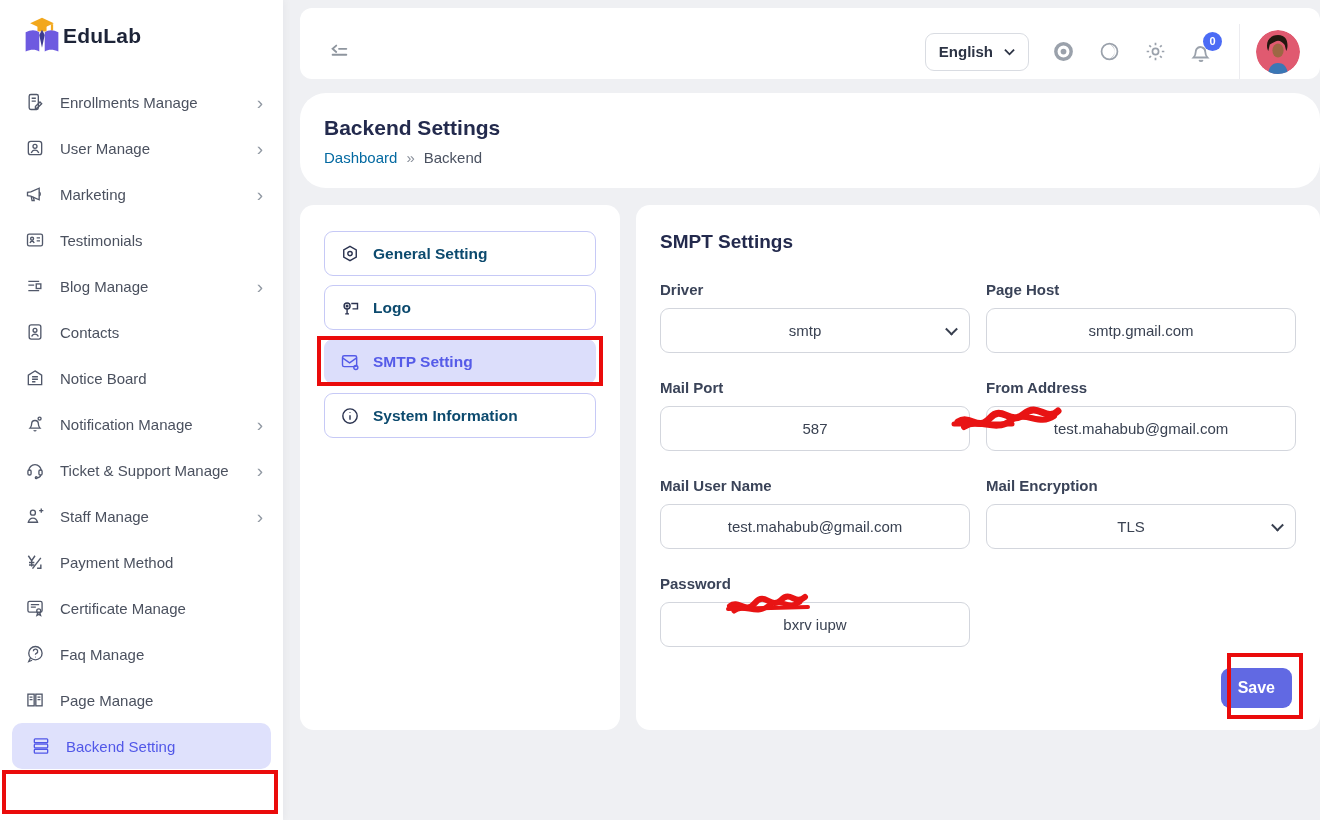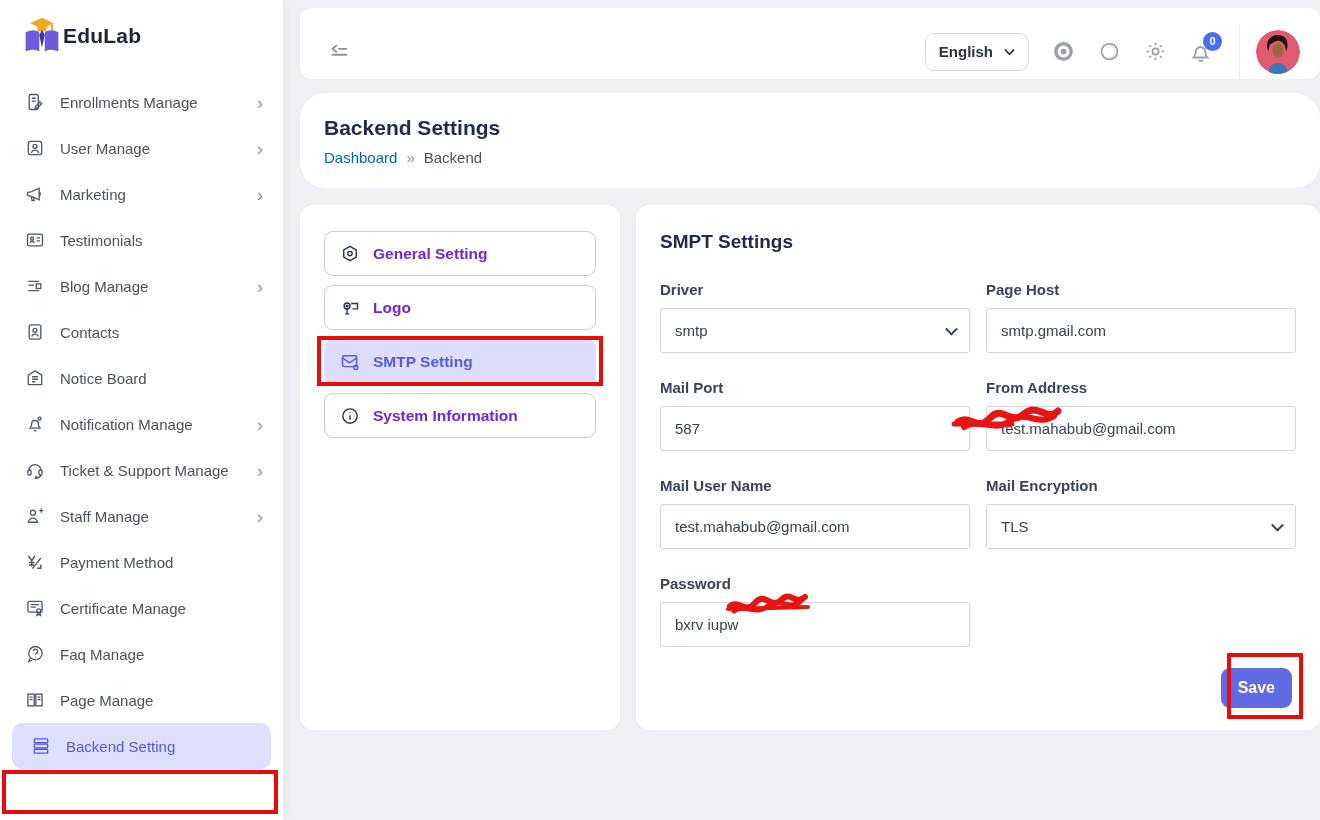--- a/index.html
+++ b/index.html
@@ -49,36 +49,36 @@
   .breadcrumb { margin-top:9px; font-size:15px; display:flex; gap:9px; align-items:center; }
   .bc-link { color:#0369a1; cursor:pointer; }
   .bc-sep { color:#8a909b; }
   .bc-cur { color:#4a5160; }
 
   
   .tabs-card { position:absolute; left:300px; top:205px; width:320px; height:525px;
                background:#fff; border-radius:14px; padding:26px 24px; z-index:1; }
   .tab-btn { height:45px; border:1px solid #c6c9f6; border-radius:9px; background:#fff;
              display:flex; align-items:center; gap:13px; padding:0 15px; margin-bottom:9px;
-             font-size:15.5px; font-weight:700; color:#6d28d9; cursor:pointer; width:100%;
+             font-size:15.5px; font-weight:700; color:#0c4a6e; cursor:pointer; width:100%;
              font-family:"Liberation Sans", sans-serif; }
   .tab-btn svg { stroke:#2b3350; flex:none; }
   .tab-btn.active { background:#dcdefb; border-color:#dcdefb; color:#555be8; }
   .tab-btn.active svg { stroke:#555be8; }
 
   
   .form-card { position:absolute; left:636px; top:205px; right:0; height:525px; background:#fff;
                border-radius:14px; padding:26px 24px; z-index:1; }
   .form-title { font-size:19px; font-weight:700; color:#232a4d; margin-bottom:28px; }
   .fgrid { display:grid; grid-template-columns:1fr 1fr; column-gap:16px; row-gap:26px; }
   .field label { display:block; font-size:15px; font-weight:700; color:#3a4358; margin-bottom:10px; }
   .field input, .field select {
-    width:100%; height:45px; border:1px solid #d3d6dd; border-radius:3px; padding:0 14px;
+    width:100%; height:45px; border:1px solid #d3d6dd; border-radius:9px; padding:0 14px;
     font-size:15px; color:#3a4252; background:#fff; font-family:"Liberation Sans", sans-serif;
-    outline:none; }
+    outline:none;text-align:center; }
   .sel-wrap { position:relative; }
   .sel-wrap select { appearance:none; -webkit-appearance:none; padding-right:34px; }
   .sel-chev { position:absolute; right:14px; top:50%; width:9px; height:9px; border-right:2px solid #383f4f;
               border-bottom:2px solid #383f4f; transform:translateY(-70%) rotate(45deg); pointer-events:none; }
   .save-btn { position:absolute; right:28px; bottom:22px; background:#6169e3; color:#fff;
               border:none; border-radius:9px; font-size:16px; font-weight:700; padding:11px 17px;
               cursor:pointer; font-family:"Liberation Sans", sans-serif; }
 
   
   .anno { position:absolute; border:4px solid #ea0b0b; pointer-events:none; z-index:60; }

